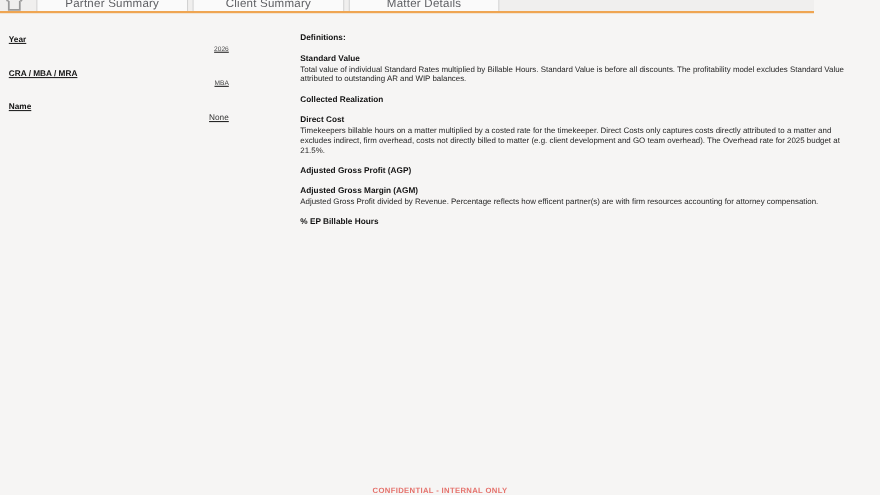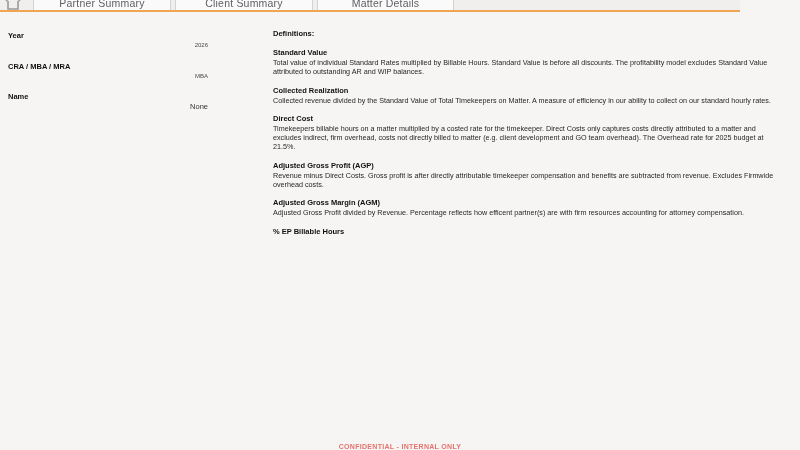--- a/index.html
+++ b/index.html
@@ -43,21 +43,21 @@
     font-size:10.5px;color:var(--tab-text);
     letter-spacing:.2px;
     cursor:pointer;
   }
   .tab-1{left:33px;width:138px;}
   .tab-2{left:175px;width:138px;}
   .tab-3{left:317px;width:137px;}
 
   
   .sidebar{
-    position:absolute;left:8px;top:31px;width:200px;
+    position:absolute;left:8px;top:31px;width:200px;text-decoration:underline;
   }
   .filter-block{margin-bottom:2px;}
   .filter-label{
     font-weight:bold;font-size:7.5px;color:var(--ink);line-height:9px;
   }
   .filter-value{
     font-size:6px;color:var(--muted);line-height:8px;margin-top:1px;padding-left:2px;
     cursor:pointer;
     text-align:right;
   }
@@ -129,29 +129,27 @@
 
 <div class="definitions">
   <div class="def-title">Definitions:</div>
   <div id="def-list">
       <div class="def-item">
         <div class="def-term">Standard Value</div>
         <div class="def-desc">Total value of individual Standard Rates multiplied by Billable Hours. Standard Value is before all discounts.  The profitability model excludes Standard Value attributed to outstanding AR and WIP balances.</div>
       </div>
       <div class="def-item">
         <div class="def-term">Collected Realization</div>
-        <div class="def-desc">Collected revenue divided by the Standard Value of Total Timekeepers on Matter. A measure of efficiency in our ability to collect on our standard hourly rates.</div>
       </div>
       <div class="def-item">
         <div class="def-term">Direct Cost</div>
         <div class="def-desc">Timekeepers billable hours on a matter multiplied by a costed rate for the timekeeper.  Direct Costs only captures costs directly attributed to a matter and excludes indirect, firm overhead, costs not directly billed to matter (e.g. client development and GO team overhead).  The Overhead rate for 2025 budget at 21.5%.</div>
       </div>
       <div class="def-item">
         <div class="def-term">Adjusted Gross Profit (AGP)</div>
-        <div class="def-desc">Revenue minus Direct Costs. Gross profit is after directly attributable timekeeper compensation and benefits are subtracted from revenue. Excludes Firmwide overhead costs.</div>
       </div>
       <div class="def-item">
         <div class="def-term">Adjusted Gross Margin (AGM)</div>
         <div class="def-desc">Adjusted Gross Profit divided by Revenue. Percentage reflects how efficent partner(s) are with firm resources accounting for attorney compensation.</div>
       </div>
       <div class="def-item">
         <div class="def-term">% EP Billable Hours</div>
       </div>
     </div>
 </div>

